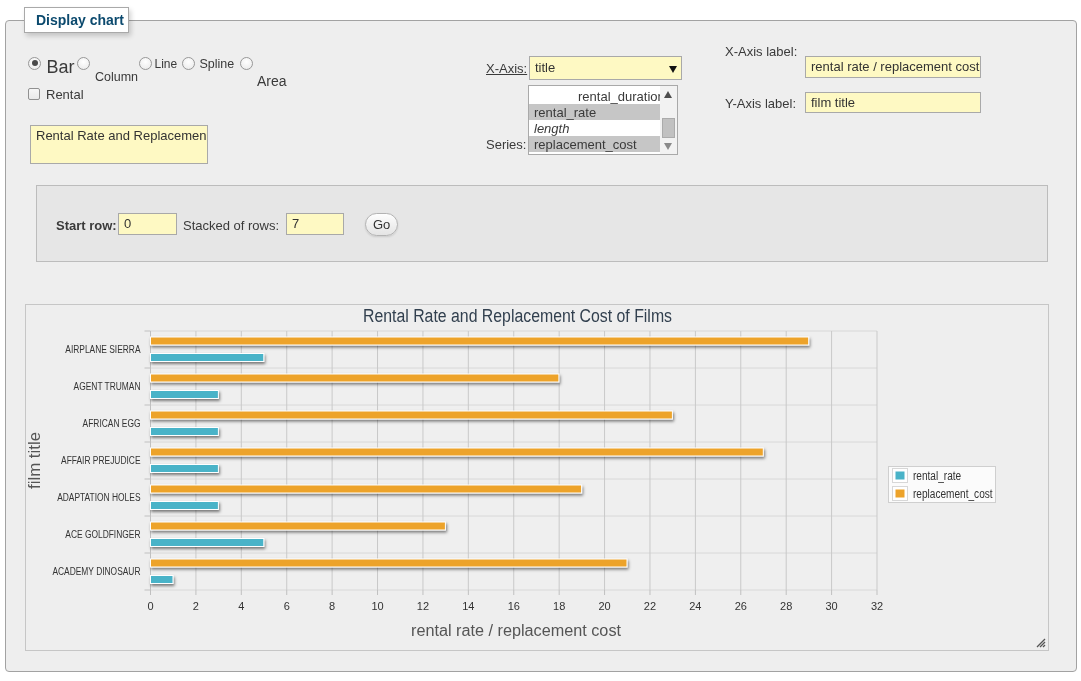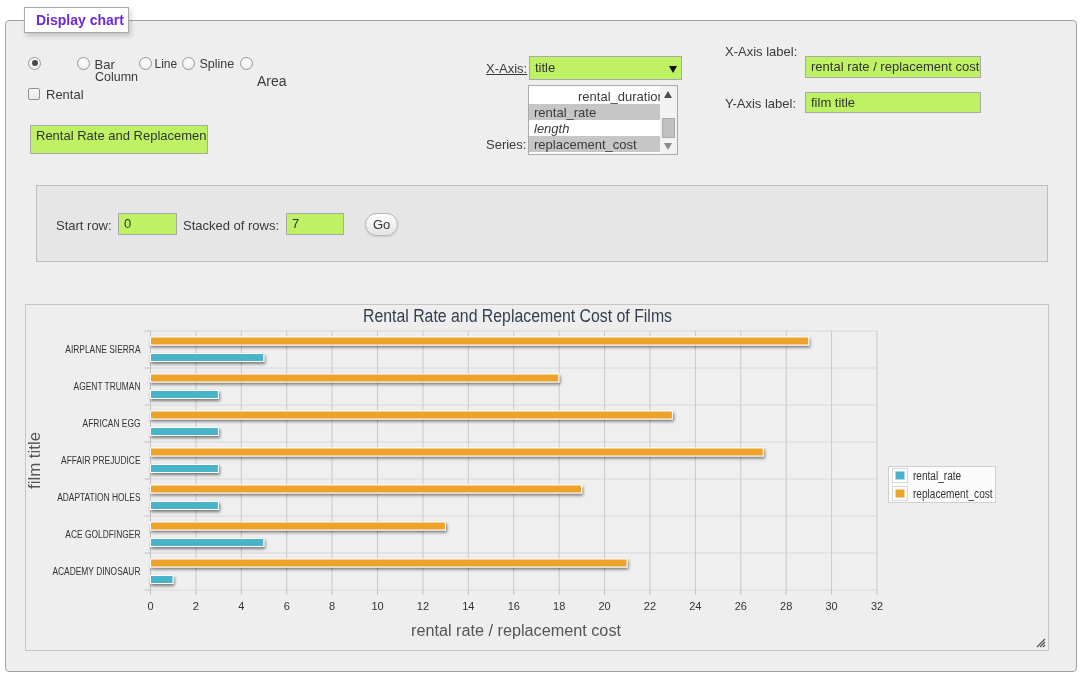--- a/index.html
+++ b/index.html
@@ -1,46 +1,46 @@
 <!DOCTYPE html>
 <html><head>
 <meta charset="utf-8">
 <style>
   * { margin:0; padding:0; box-sizing:border-box; }
   html,body { width:1081px; height:681px; background:#ffffff;
     font-family:"Liberation Sans", sans-serif; position:relative; overflow:hidden; }
   .abs { position:absolute; }
   .lbl { position:absolute; font-size:13px; color:#3a3a3a; white-space:nowrap; }
-  .inp { position:absolute; background:#bef264; border:1px solid #a9a9a9;
+  .inp { position:absolute; background:#fef9c3; border:1px solid #a9a9a9;
     font-size:13px; color:#333; line-height:20px; padding-left:5px; overflow:hidden; white-space:nowrap; }
 </style>
 </head>
 <body>
 
 <div class="abs" style="left:5px;top:20px;width:1072px;height:652px;background:#eeeeee;border:1px solid #a2a2a2;border-radius:4px;"></div>
 
 <div class="abs" style="left:24px;top:7px;width:105px;height:26px;background:#ffffff;border:1px solid #a9a9a9;box-shadow:2px 3px 5px rgba(0,0,0,0.18);"></div>
-<div class="lbl" style="left:36px;top:12px;font-size:14px;font-weight:bold;color:#6d28d9;">Display chart</div>
+<div class="lbl" style="left:36px;top:12px;font-size:14px;font-weight:bold;color:#0c4a6e;">Display chart</div>
 
-<div class="lbl" style="left:46.5px;top:56.5px;font-size:13px;margin-left:48px;">Bar</div>
+<div class="lbl" style="left:46.5px;top:56.5px;font-size:18px;">Bar</div>
 <div class="lbl" style="left:95px;top:70px;font-size:12.5px;">Column</div>
 <div class="lbl" style="left:154.5px;top:56.5px;font-size:12px;">Line</div>
 <div class="lbl" style="left:199.5px;top:56.5px;font-size:12.5px;">Spline</div>
 <div class="lbl" style="left:257px;top:56.5px;font-size:14px;margin-top:16px;">Area</div>
 <div class="abs" style="left:28.1px;top:56.6px;width:13px;height:13px;border:1px solid #989898;border-radius:50%;background:radial-gradient(circle at 50% 35%, #ffffff, #e8e8e8);"></div>
 <div class="abs" style="left:31.6px;top:60.1px;width:6px;height:6px;border-radius:50%;background:#4a4a4a;"></div>
 <div class="abs" style="left:77.0px;top:56.6px;width:13px;height:13px;border:1px solid #989898;border-radius:50%;background:radial-gradient(circle at 50% 35%, #ffffff, #e8e8e8);"></div>
 <div class="abs" style="left:138.5px;top:56.6px;width:13px;height:13px;border:1px solid #989898;border-radius:50%;background:radial-gradient(circle at 50% 35%, #ffffff, #e8e8e8);"></div>
 <div class="abs" style="left:182.0px;top:56.6px;width:13px;height:13px;border:1px solid #989898;border-radius:50%;background:radial-gradient(circle at 50% 35%, #ffffff, #e8e8e8);"></div>
 <div class="abs" style="left:239.5px;top:56.6px;width:13px;height:13px;border:1px solid #989898;border-radius:50%;background:radial-gradient(circle at 50% 35%, #ffffff, #e8e8e8);"></div>
 
 <div class="abs" style="left:28px;top:88px;width:12px;height:12px;border:1px solid #909090;border-radius:2px;background:linear-gradient(#f6f6f6,#e9e9e9);"></div>
 <div class="lbl" style="left:46px;top:87px;">Rental</div>
 
-<div class="inp" style="left:30px;top:125px;width:178px;height:29px;">Rental Rate and Replacemen</div>
+<div class="inp" style="left:30px;top:125px;width:178px;height:39px;">Rental Rate and Replacemen</div>
 
 <div class="lbl" style="left:486px;top:61px;text-decoration:underline;">X-Axis:</div>
 <div class="inp" style="left:529px;top:56px;width:153px;height:24px;line-height:22px;">title</div>
 <div class="abs" style="left:669px;top:66px;width:0;height:0;border-left:4px solid transparent;border-right:4px solid transparent;border-top:7px solid #111;"></div>
 
 <div class="lbl" style="left:486px;top:137px;">Series:</div>
 <div class="abs" style="left:528px;top:85px;width:150px;height:70px;background:#ffffff;border:1px solid #a9a9a9;"></div>
 <div class="abs" style="left:529px;top:104px;width:131px;height:16px;background:#c6c6c6;"></div>
 <div class="abs" style="left:529px;top:136px;width:131px;height:16px;background:#c6c6c6;"></div>
 <div class="lbl" style="left:553px;top:89px;margin-left:25px;">rental_duration</div>
@@ -52,21 +52,21 @@
 <div class="abs" style="left:662px;top:118px;width:13px;height:20px;background:#c1c1c1;border:1px solid #ababab;"></div>
 <div class="abs" style="left:664px;top:91px;width:0;height:0;border-left:4.5px solid transparent;border-right:4.5px solid transparent;border-bottom:7px solid #4d4d4d;"></div>
 <div class="abs" style="left:664px;top:143px;width:0;height:0;border-left:4.5px solid transparent;border-right:4.5px solid transparent;border-top:7px solid #8a8a8a;"></div>
 
 <div class="lbl" style="left:725px;top:44px;text-align:right;">X-Axis label:</div>
 <div class="inp" style="left:805px;top:56px;width:176px;height:22px;">rental rate / replacement cost</div>
 <div class="lbl" style="left:725px;top:96px;">Y-Axis label:</div>
 <div class="inp" style="left:805px;top:92px;width:176px;height:21px;line-height:19px;">film title</div>
 
 <div class="abs" style="left:36px;top:185px;width:1012px;height:77px;background:#e6e6e6;border:1px solid #bcbcbc;"></div>
-<div class="lbl" style="left:56px;top:218px;">Start row:</div>
+<div class="lbl" style="left:56px;top:218px;font-weight:bold;">Start row:</div>
 <div class="inp" style="left:118px;top:213px;width:59px;height:22px;">0</div>
 <div class="lbl" style="left:183px;top:218px;">Stacked of rows:</div>
 <div class="inp" style="left:286px;top:213px;width:58px;height:22px;">7</div>
 <div class="abs" style="left:365px;top:213px;width:33px;height:23px;border:1px solid #b3b3b3;border-radius:12px;background:linear-gradient(#fefefe,#e4e4e4);box-shadow:0 1px 2px rgba(0,0,0,0.12);"></div>
 <div class="lbl" style="left:373px;top:217px;font-weight:normal;color:#333;">Go</div>
 
 <div class="abs" style="left:25px;top:304px;width:1024px;height:347px;background:#eeeeee;border:1px solid #c6c6c6;"></div>
 <div class="abs" style="left:26px;top:305px;width:981px;height:339px;">
 <svg width="981" height="339" viewBox="0 0 981 339" style="position:absolute;left:0;top:0;">
 <rect x="124.5" y="26.0" width="726.5" height="259.0" fill="#efefef"></rect>

